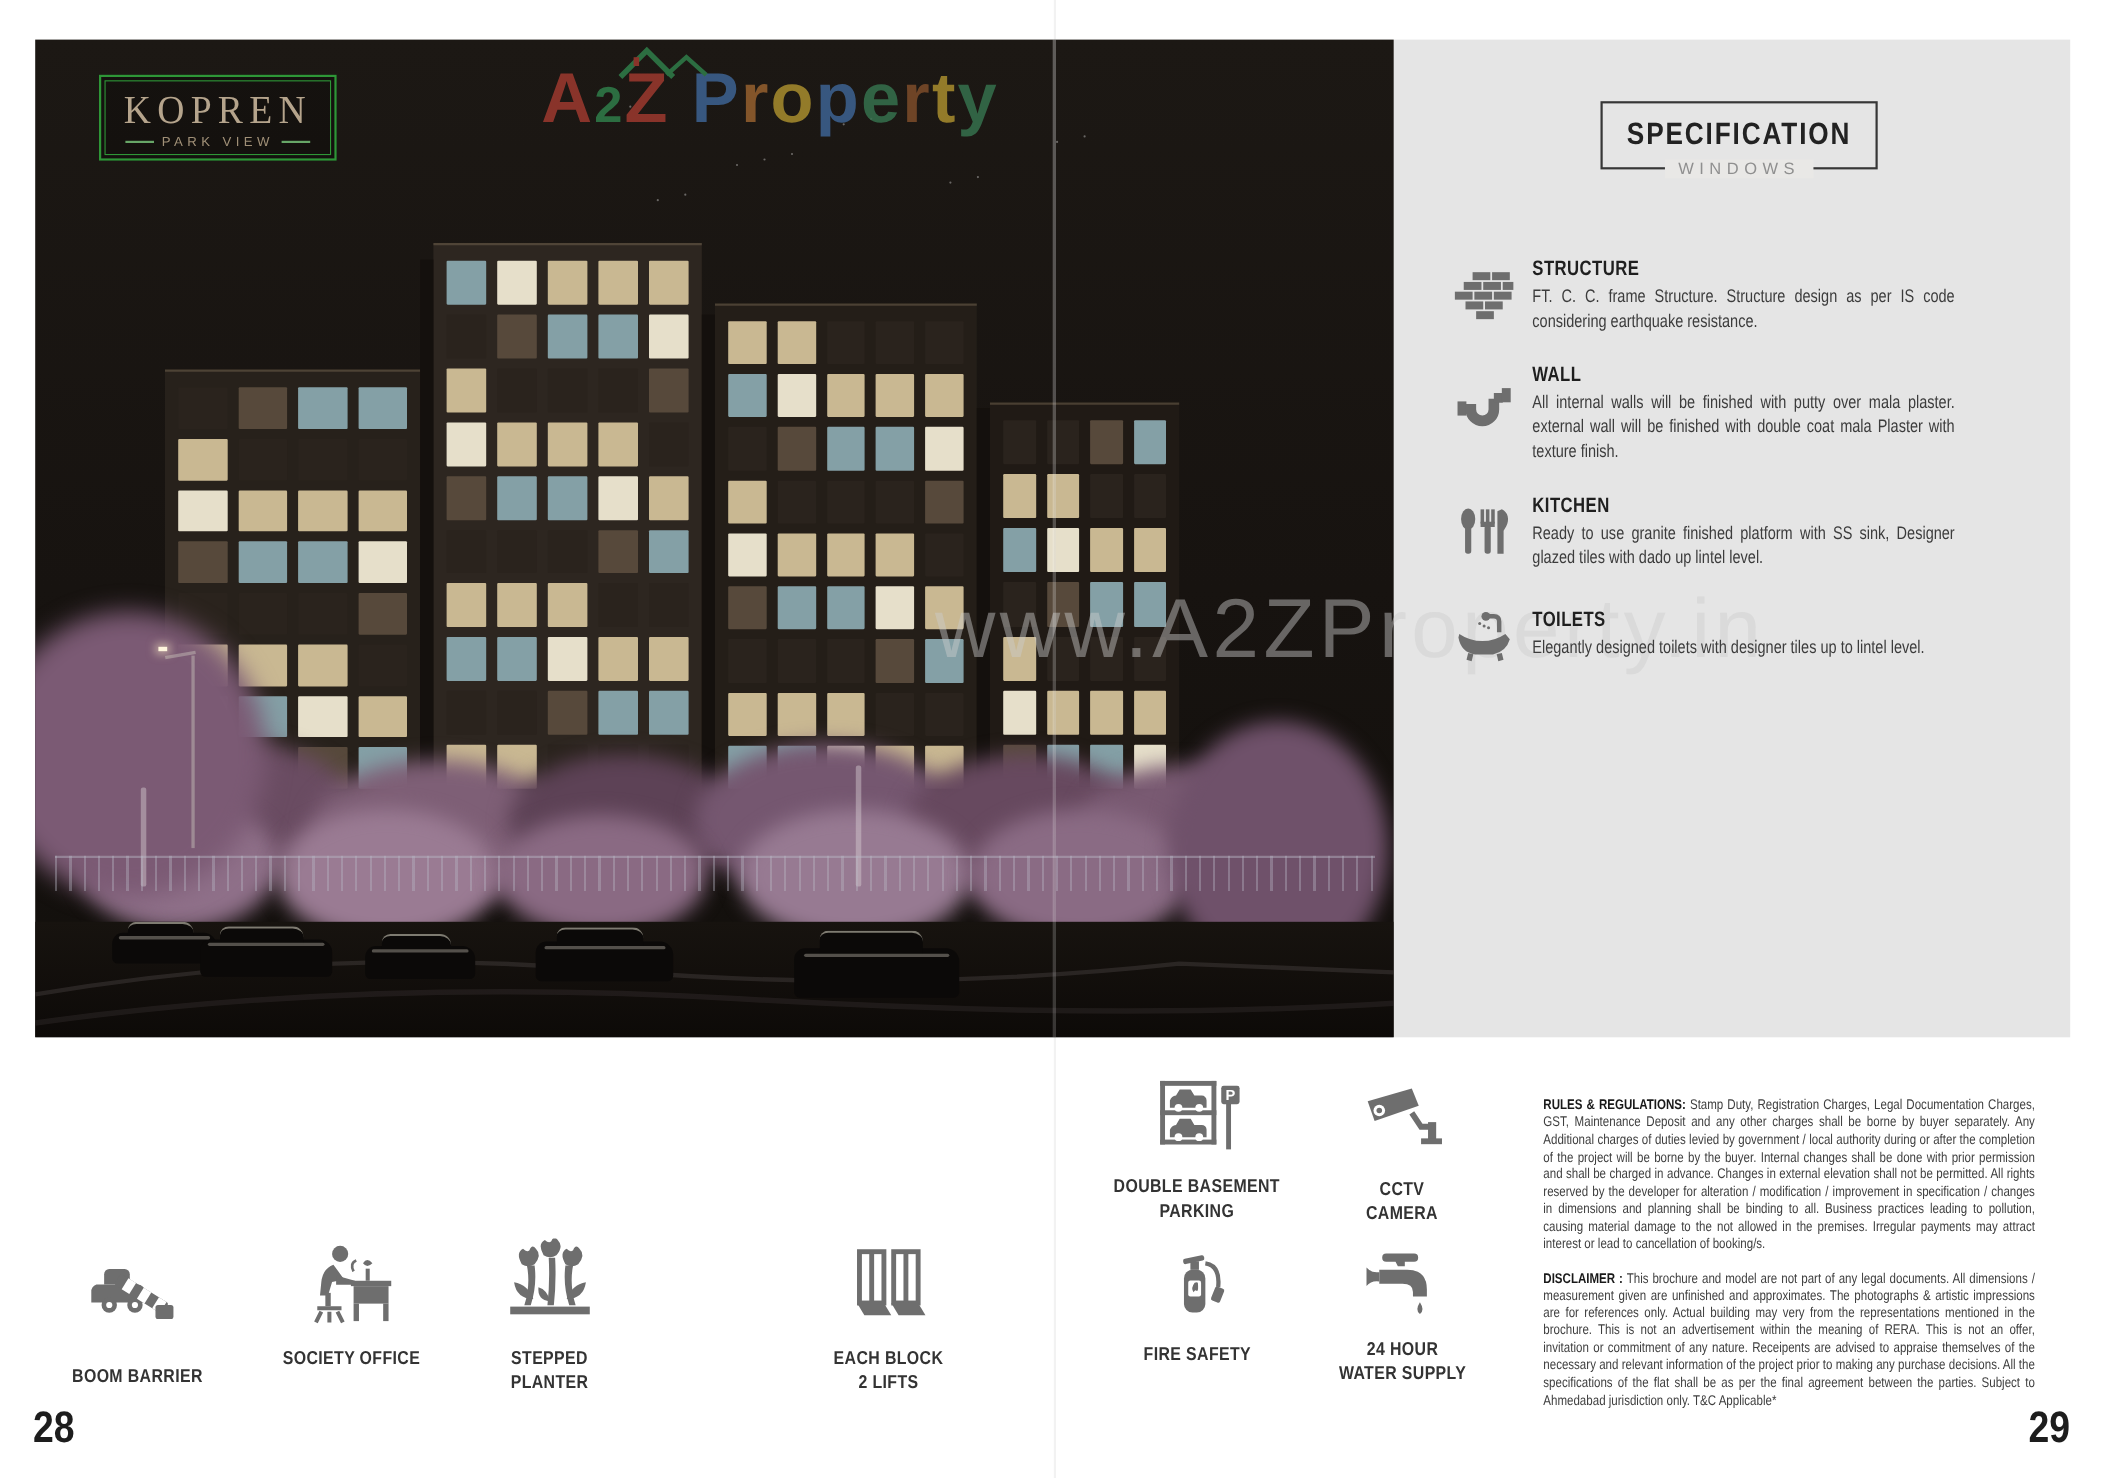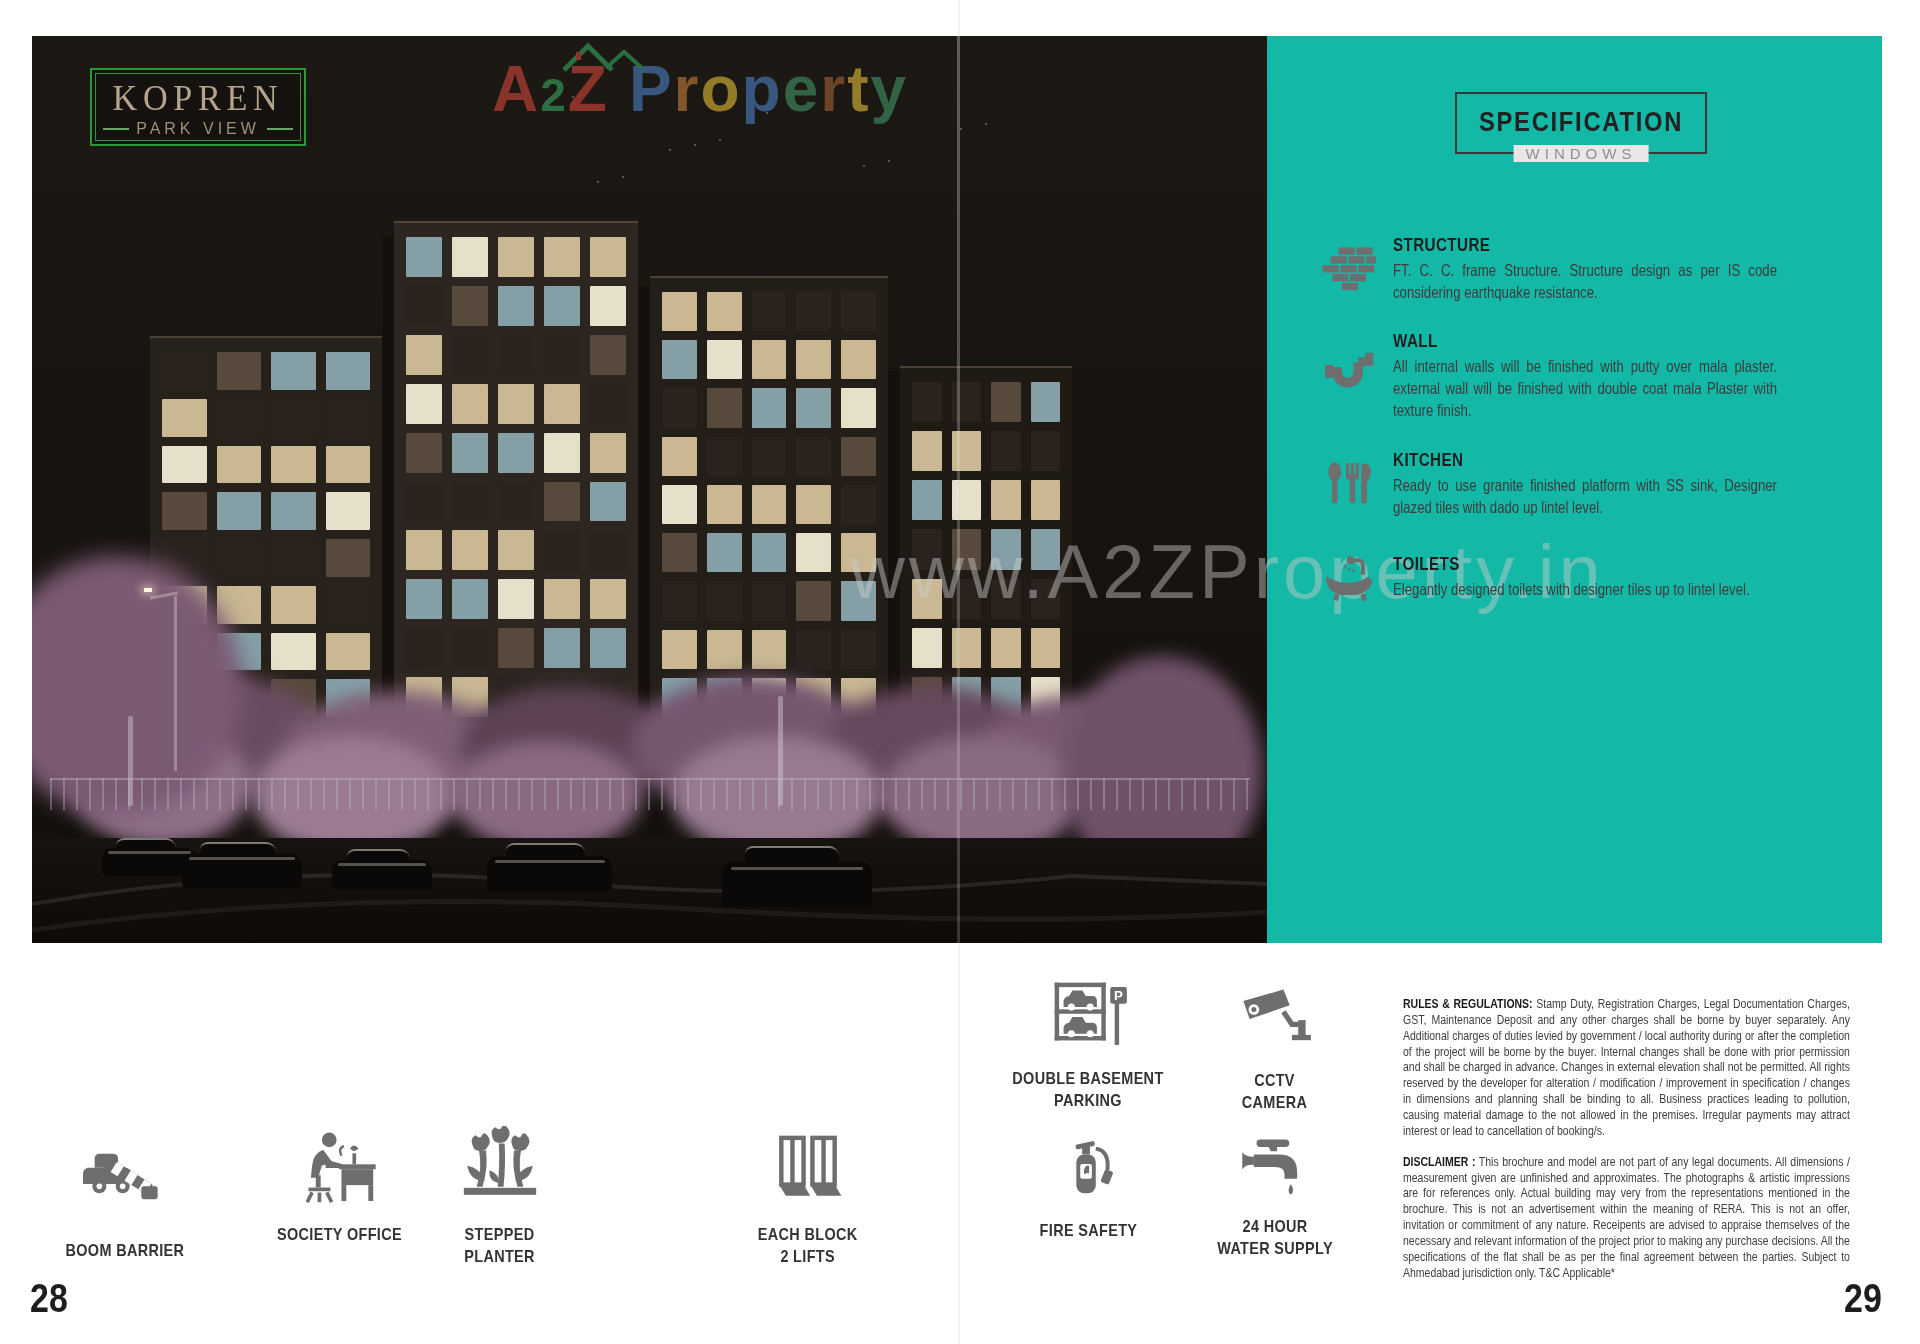--- a/index.html
+++ b/index.html
@@ -40,37 +40,37 @@
 
   
   #logo{position:absolute;left:58px;top:32px;width:212px;height:74px;
      border:2px solid #2e9637;display:flex;flex-direction:column;align-items:center;
      justify-content:center;background:rgba(0,0,0,.25);}
   #logo .inner{position:absolute;inset:3px;border:1px solid #2e9637;}
   #logo-title{font-family:"Liberation Serif",serif;font-size:36px;letter-spacing:6px;
      color:#b5a48c;line-height:1;margin-top:4px;transform:scaleX(.95);}
   #logo-sub{display:flex;align-items:center;gap:7px;margin-top:4px;}
   #logo-sub .ln{width:26px;height:2px;background:#67a667;}
-  #logo-subtitle{font-size:16px;letter-spacing:4px;color:#a09077;}
+  #logo-subtitle{font-size:12px;letter-spacing:4px;color:#a09077;}
 
   
   #a2z{position:absolute;left:492px;top:52px;z-index:12;opacity:.85;}
   #a2z-letters{display:flex;align-items:baseline;font-size:64px;font-weight:700;letter-spacing:2px;}
   #a2z-letters .small2{font-size:46px;}
   #a2z-roof{position:absolute;left:70px;top:-10px;}
   #wm-web{position:absolute;left:850px;top:528px;z-index:12;font-size:76px;letter-spacing:4px;
      color:rgba(205,205,205,.45);white-space:nowrap;}
 
   
   #fold-page{position:absolute;left:958px;top:0;width:2px;height:1344px;background:rgba(0,0,0,.05);z-index:24;}
   #fold-img{position:absolute;left:957px;top:36px;width:3px;height:907px;z-index:25;
      background:linear-gradient(rgba(255,255,255,.30),rgba(255,255,255,.18));}
 
   
-  #spec-panel{position:absolute;left:1267px;top:36px;width:615px;height:907px;background:#14b8a6;}
+  #spec-panel{position:absolute;left:1267px;top:36px;width:615px;height:907px;background:#e5e5e5;}
   #spec-box{position:absolute;left:188px;top:56px;width:248px;height:58px;
      border:2px solid #373737;z-index:20;}
   #spec-title{width:100%;text-align:center;line-height:56px;font-size:28px;font-weight:700;
      letter-spacing:2px;color:#222;transform:scaleX(.85);}
   #spec-subtitle{position:absolute;left:50%;bottom:-10px;transform:translateX(-50%);
      background:#e9e8e6;padding:0 12px;font-size:15px;letter-spacing:5px;color:#8f8f8f;white-space:nowrap;}
   .spec-rows{position:absolute;left:52px;top:198px;display:flex;flex-direction:column;gap:27px;z-index:20;}
   .spec-row{display:flex;align-items:center;}
   .spec-icon{width:62px;height:62px;flex:0 0 62px;margin-right:12px;margin-top:2px;
      display:flex;align-items:center;justify-content:center;}
@@ -465,21 +465,21 @@
       <rect x="51" y="17" width="10" height="7" fill="#fff"></rect>
       <rect x="51" y="31" width="10" height="7" fill="#fff"></rect>
       <rect x="51" y="45" width="10" height="7" fill="#fff"></rect>
     </g>
     <rect x="50" y="50" width="14" height="11" rx="2"></rect>
   </g>
     </svg>
   <div class="alabel" style="margin-top:28px;">BOOM BARRIER</div>
 </div>
 
-<div class="amenity" style="left:244px;top:1124px;">
+<div class="amenity" style="left:224px;top:1124px;">
   <svg width="88" height="88" viewBox="0 0 72 72">
       <g fill="#6e6e6e">
     <circle cx="28" cy="13" r="6"></circle>
     <path d="M23 21 q-8 3 -9 13 l-1 10 h6 l3 -10 9 -2 z"></path>
     <path d="M25 29 l14 4 v3 h-14 z"></path>
     <rect x="17" y="42" width="4" height="10"></rect>
     <path d="M11 52 h18 v3 h-18 z"></path>
     <path d="M14 56 l-4 8 M26 56 l4 8 M20 56 v8" stroke="#6e6e6e" stroke-width="3" fill="none"></path>
     <rect x="36" y="33" width="30" height="4"></rect>
     <rect x="38" y="37" width="26" height="13"></rect>

